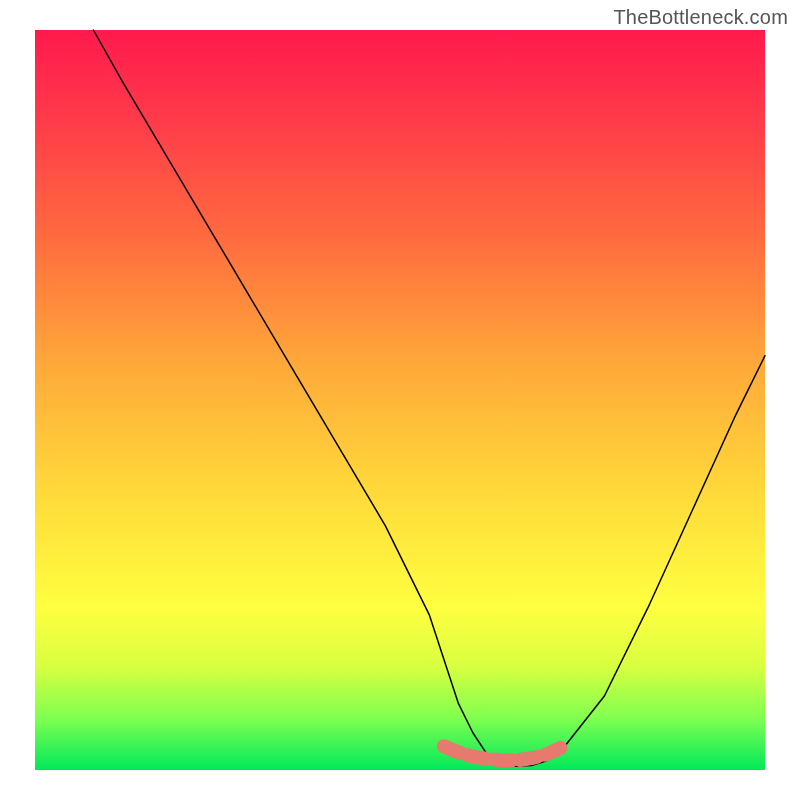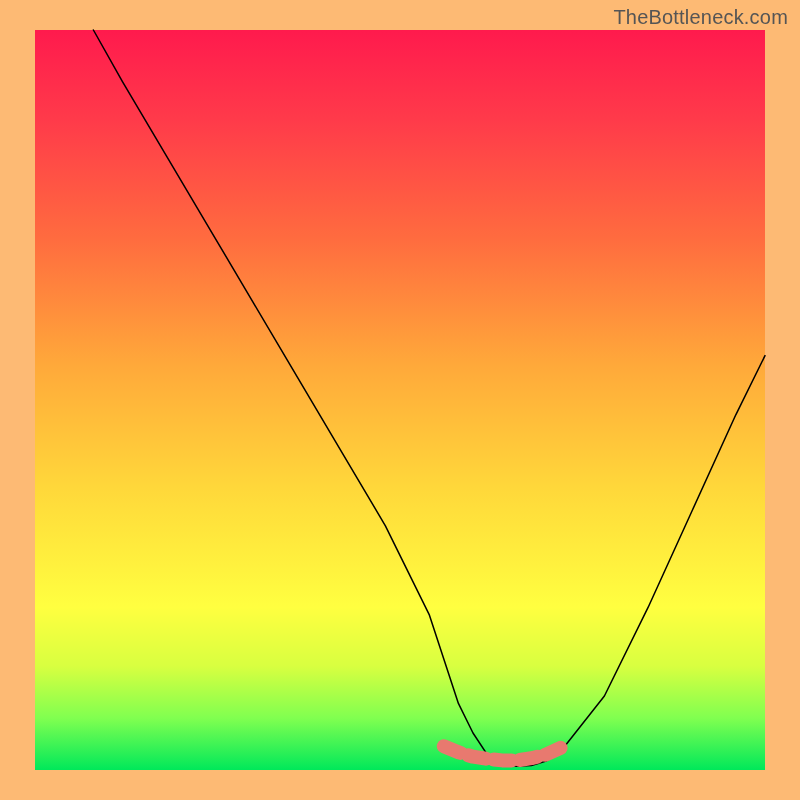--- a/index.html
+++ b/index.html
@@ -8,21 +8,21 @@
     width: 800px;
     height: 800px;
     background: #000000;
     font-family: Arial, Helvetica, sans-serif;
     overflow: hidden;
   }
   .frame {
     position: relative;
     width: 800px;
     height: 800px;
-    background: #fdba74;
+    background: #ffffff;
   }
   .watermark {
     position: absolute;
     top: 6px;
     right: 12px;
     color: #555555;
     font-size: 20px;
     font-weight: 500;
     letter-spacing: 0.2px;
     z-index: 10;

